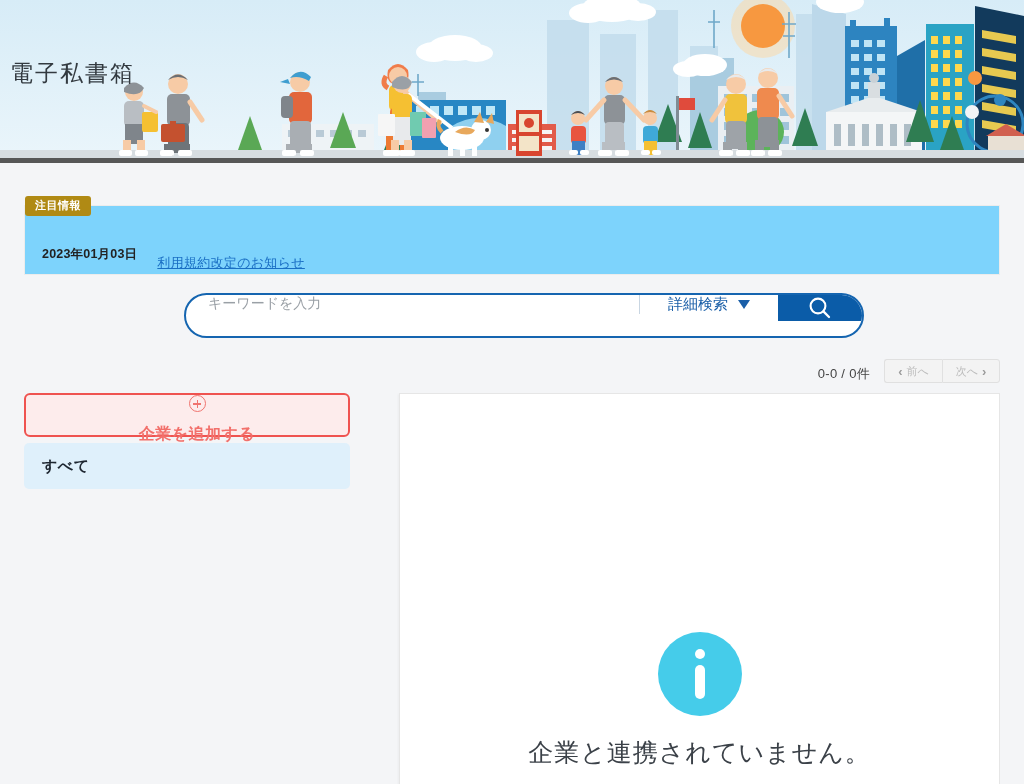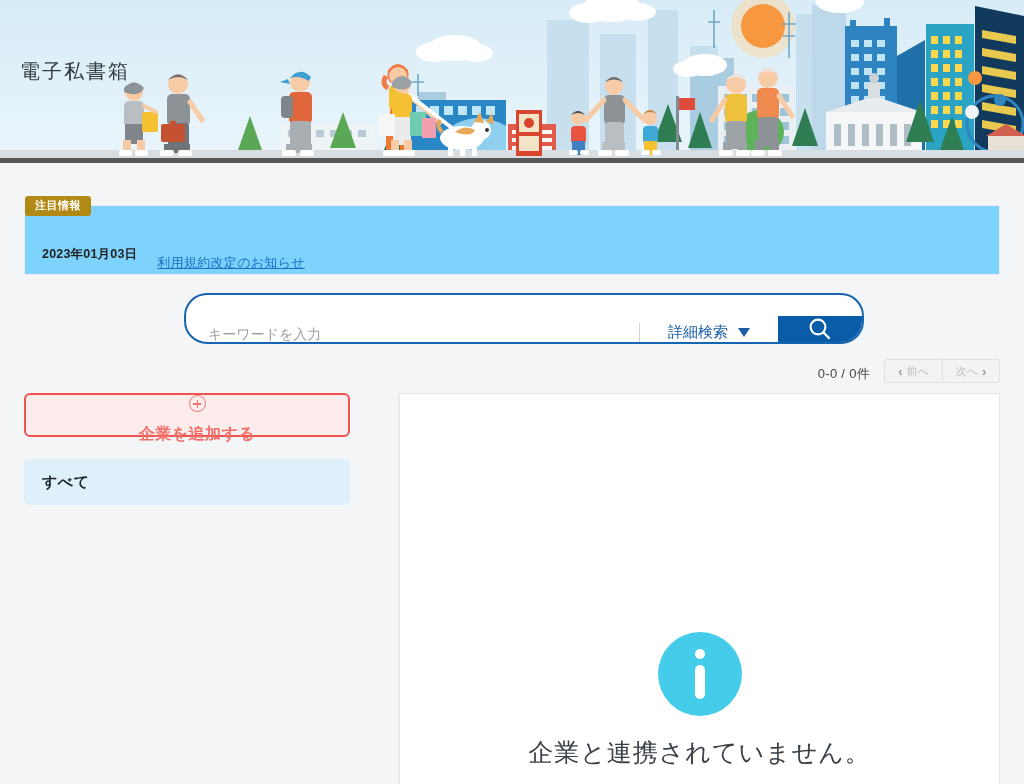--- a/index.html
+++ b/index.html
@@ -28,23 +28,23 @@
   }
 
   .header-sky {
     position: absolute;
     inset: 0;
     background: linear-gradient(180deg, #d9edf7 0%, #e4f2f9 60%, #eaf5fa 100%);
   }
 
   .header-title {
     position: absolute;
-    left: 20px;
+    left: 10px;
     top: 58px;
-    font-size: 20px;
+    font-size: 23px;
     font-weight: 400;
     letter-spacing: 2px;
     color: #333a40;
     z-index: 40;
     white-space: nowrap;
   }
 
   .hero-svg {
     position: absolute;
     left: 0;
@@ -111,23 +111,23 @@
     letter-spacing: 0.3px;
     margin-top: 17px;
   }
 
   
   .search-wrap {
     position: absolute;
     left: 184px;
     top: 130px;
     width: 680px;
-    height: 51px;
-    display: flex;
-    align-items: flex-end;
+    height: 45px;
+    display: flex;
+    align-items: flex-start;
     background: #ffffff;
     border: 2px solid #1565b0;
     border-radius: 23px;
     overflow: hidden;
   }
 
   .search-input {
     flex: 1;
     border: none;
     outline: none;
@@ -247,21 +247,21 @@
   .plus-circle::after  { top: 3.5px; left: 7px; height: 8px; width: 1.6px; }
 
   .add-company-label {
     font-size: 16px;
     font-weight: 700;
     color: #f2706b;
     letter-spacing: 0.5px;
   }
 
   .filter-item {
-    margin-top: 22px;
+    margin-top: 6px;
     width: 100%;
     height: 46px;
     background: #dff0fb;
     border-radius: 5px;
     display: flex;
     align-items: center;
     padding-left: 18px;
     cursor: pointer;
   }
 

